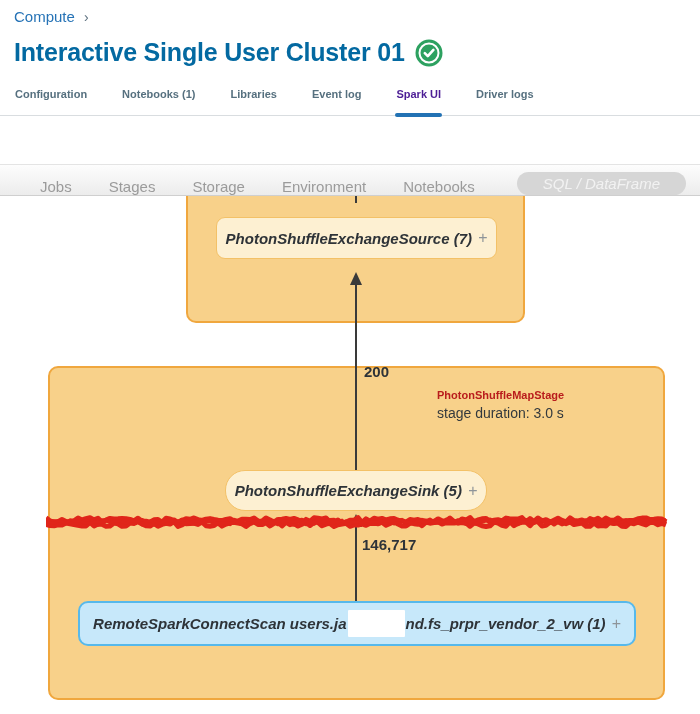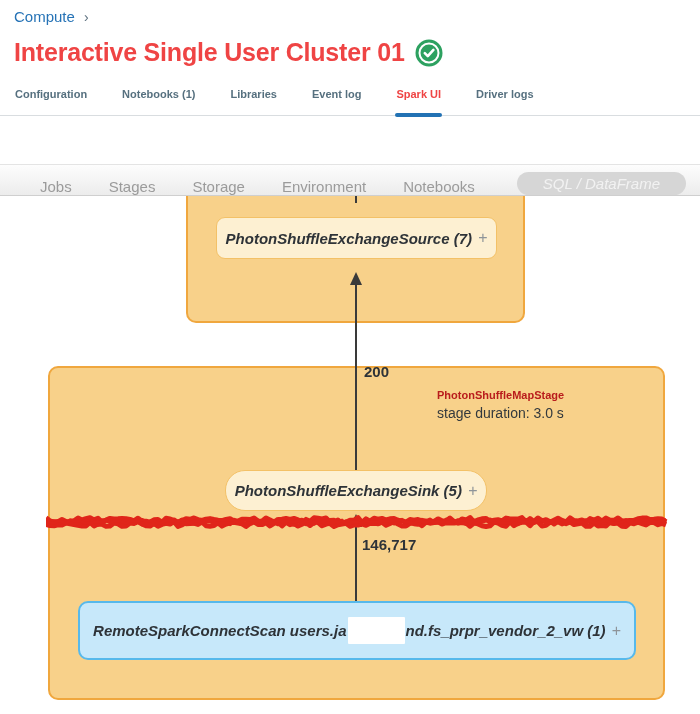--- a/index.html
+++ b/index.html
@@ -6,28 +6,28 @@
   html, body { width: 700px; height: 714px; background: #ffffff;
     font-family: "Liberation Sans", "DejaVu Sans", sans-serif; color: #1b3139; }
   .page { position: relative; width: 700px; height: 714px; overflow: hidden; }
 
   
   .breadcrumb { position: absolute; left: 14px; top: 8px; font-size: 15px; }
   .breadcrumb a { color: #2673b6; text-decoration: none; cursor: pointer; }
   .breadcrumb .chev { color: #5f7281; margin-left: 9px; font-size: 14px; }
 
   .title-row { position: absolute; left: 14px; top: 38px; display: flex; align-items: center; }
-  .page-title { font-size: 25px; font-weight: 700; color: #ef4444; letter-spacing: -0.2px; }
+  .page-title { font-size: 25px; font-weight: 700; color: #0369a1; letter-spacing: -0.2px; }
   .status-icon { margin-left: 10px; width: 28px; height: 28px; display: inline-block; }
 
   .tabs { position: absolute; left: 0; top: 82px; width: 700px; height: 34px;
     border-bottom: 1px solid #d9dde0; display: flex; padding-left: 14px; }
   .tab { position: relative; font-size: 11px; font-weight: 600; color: #56707f;
     margin-right: 33px; padding: 6px 1px 10px 1px; cursor: pointer; white-space: nowrap; }
-  .tab.active { color: #ef4444; font-weight: 700; }
+  .tab.active { color: #4c1d95; font-weight: 700; }
   .tab.active::after { content: ""; position: absolute; left: 0; right: 0; bottom: -2px;
     height: 4px; background: #2272b4; border-radius: 2px; }
 
   
   .subbar { position: absolute; left: 0; top: 164px; width: 700px; height: 32px;
     background: linear-gradient(#fdfdfd, #ececec); border-top: 1px solid #e4e4e4;
     border-bottom: 1px solid #cfcfcf; display: flex; align-items: flex-end; padding-left: 40px; }
   .subtab { font-size: 15px; color: #9b9b9b; margin-right: 37px; cursor: pointer; white-space: nowrap; }
   .subtab.pill { margin: 0 0 0 auto; margin-right: 14px; background: #d6d6d6; color: #f2f2f2;
     border-radius: 13px; padding: 3px 26px; font-style: italic; }
@@ -37,21 +37,21 @@
   .stage-box.upper { left: 186px; top: 196px; width: 339px; height: 127px;
     border-top: none; border-radius: 0 0 10px 10px; }
   .stage-box.lower { left: 48px; top: 366px; width: 617px; height: 334px; }
 
   .op-node { position: absolute; background: #fdf0d2; border: 1.5px solid #f3c167; border-radius: 9px;
     display: flex; align-items: center; justify-content: center; font-size: 15px; font-weight: 700;
     color: #2e3338; cursor: pointer; white-space: nowrap; z-index: 3; font-style: italic; }
   .op-node .plus { font-weight: 400; color: #8e9499; margin-left: 6px; font-size: 16px; }
   .node-source { left: 216px; top: 217px; width: 281px; height: 42px; }
   .node-sink   { left: 225px; top: 470px; width: 262px; height: 41px; border-radius: 20px; }
-  .node-scan   { left: 78px; top: 601px; width: 558px; height: 59px;
+  .node-scan   { left: 78px; top: 601px; width: 558px; height: 45px;
     background: #c7e8fa; border: 2px solid #57b9eb; border-radius: 10px; }
   .redaction { display: inline-block; width: 57px; height: 27px; background: #ffffff;
     vertical-align: middle; margin: 0 1px; border-radius: 1px; }
 
   .edge-line { position: absolute; width: 2px; background: #3a3a3a; z-index: 2; }
   .arrow-head { position: absolute; width: 0; height: 0; z-index: 2;
     border-left: 6px solid transparent; border-right: 6px solid transparent;
     border-bottom: 13px solid #3a3a3a; }
   .edge-label { position: absolute; font-size: 15px; font-weight: 700; color: #2e3338; z-index: 4; }
 

